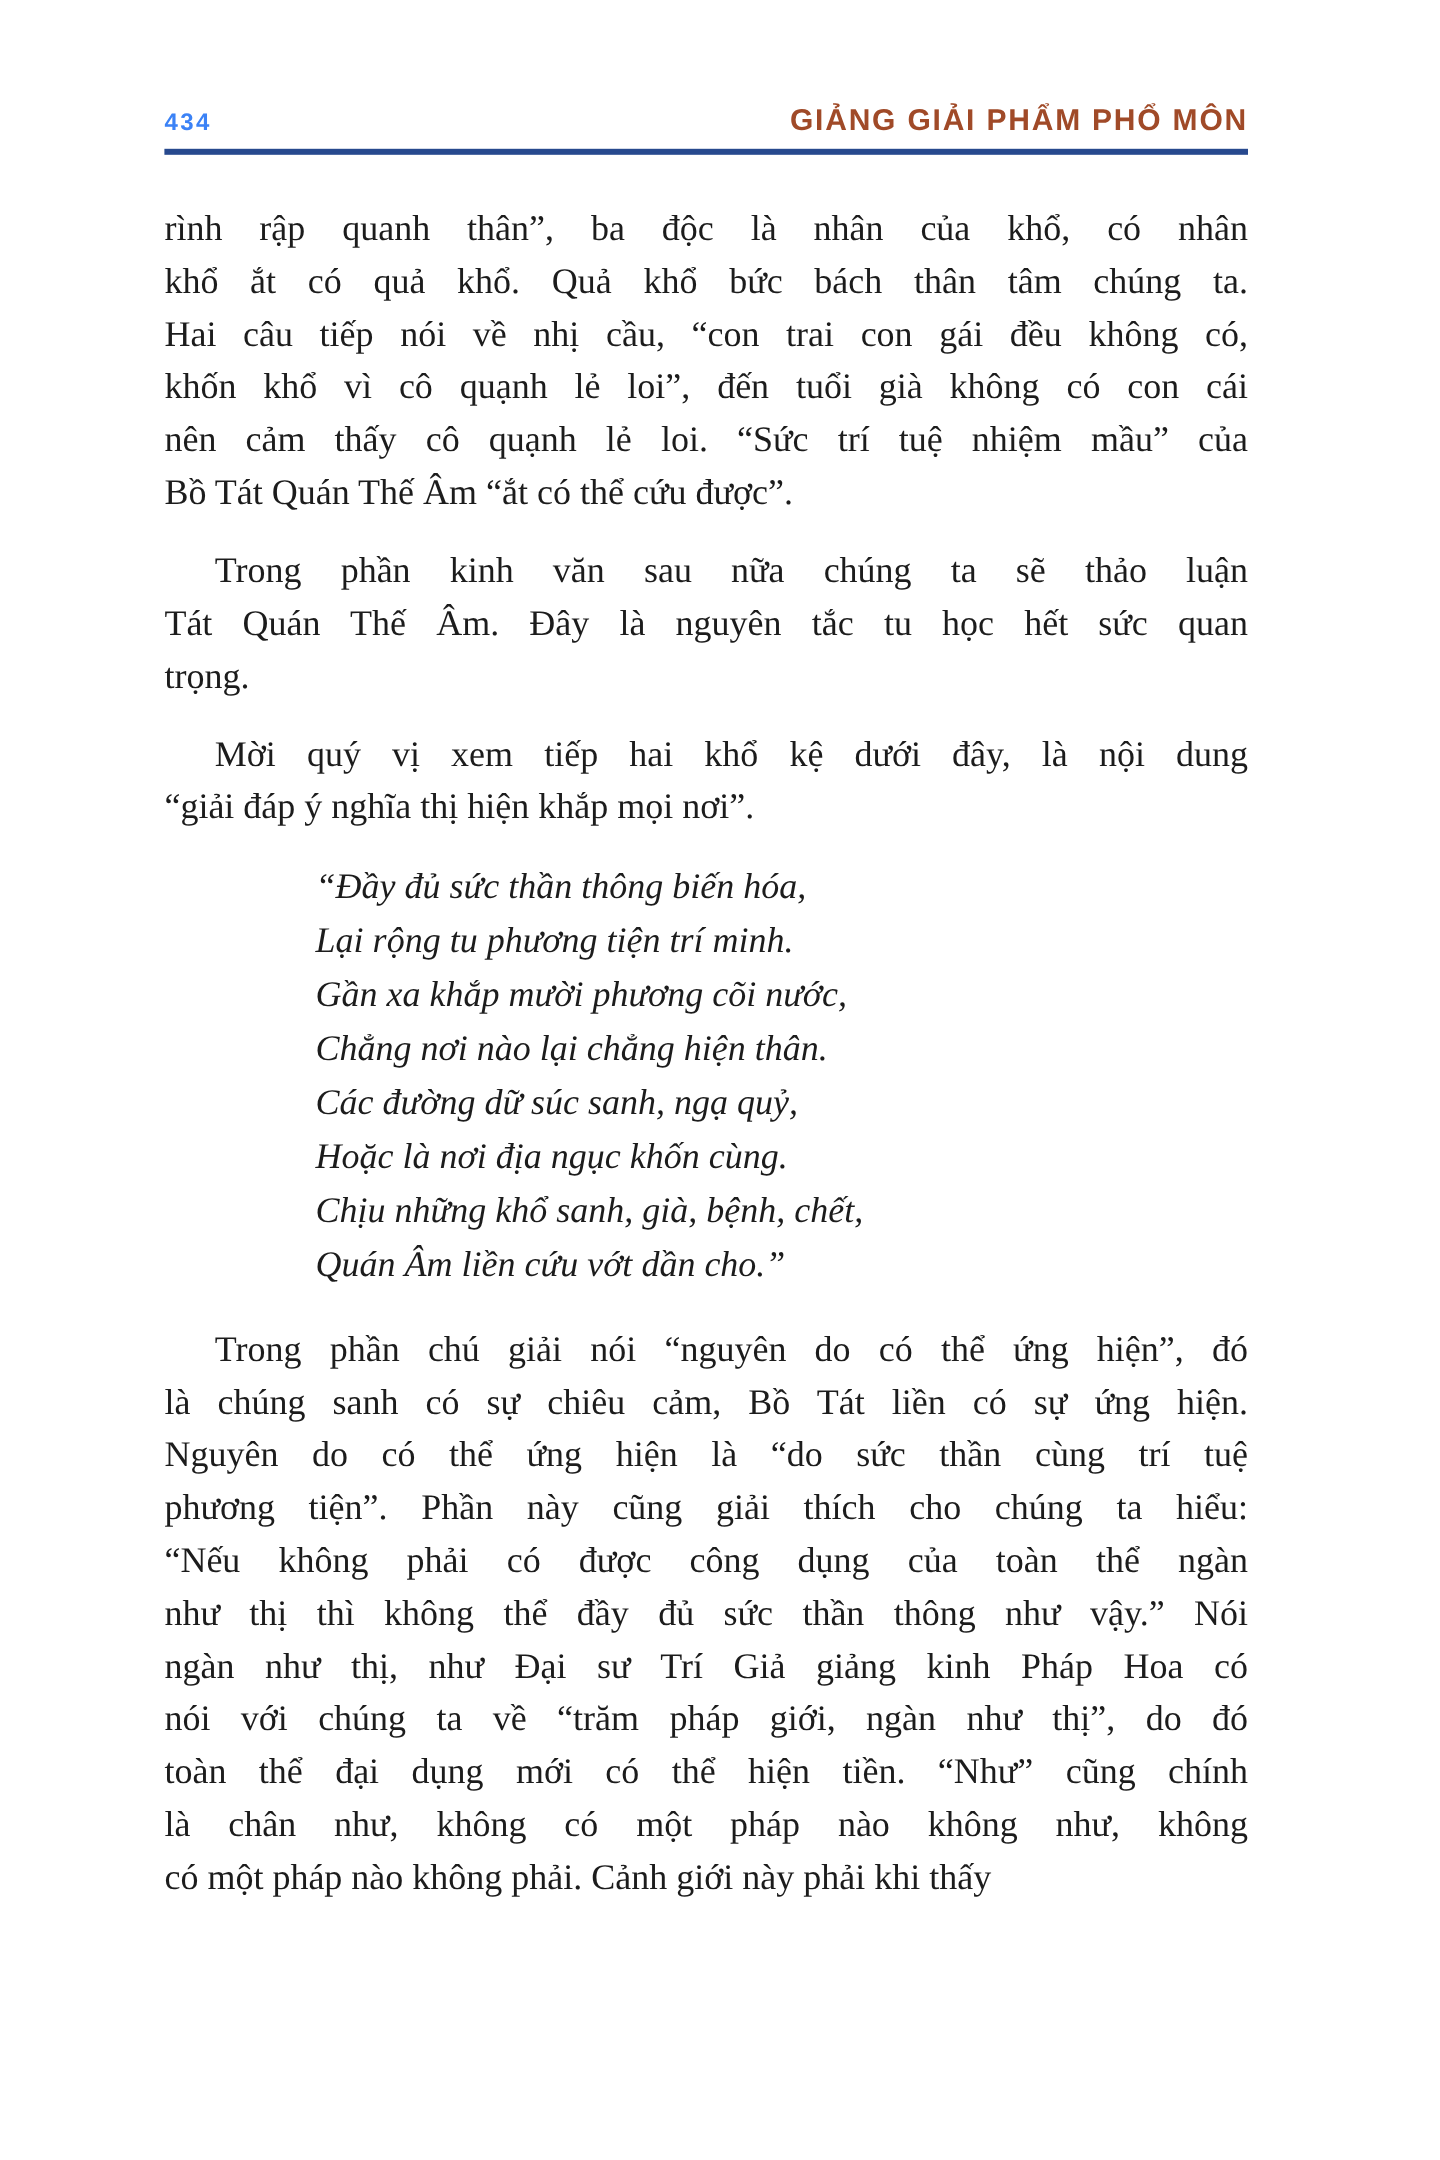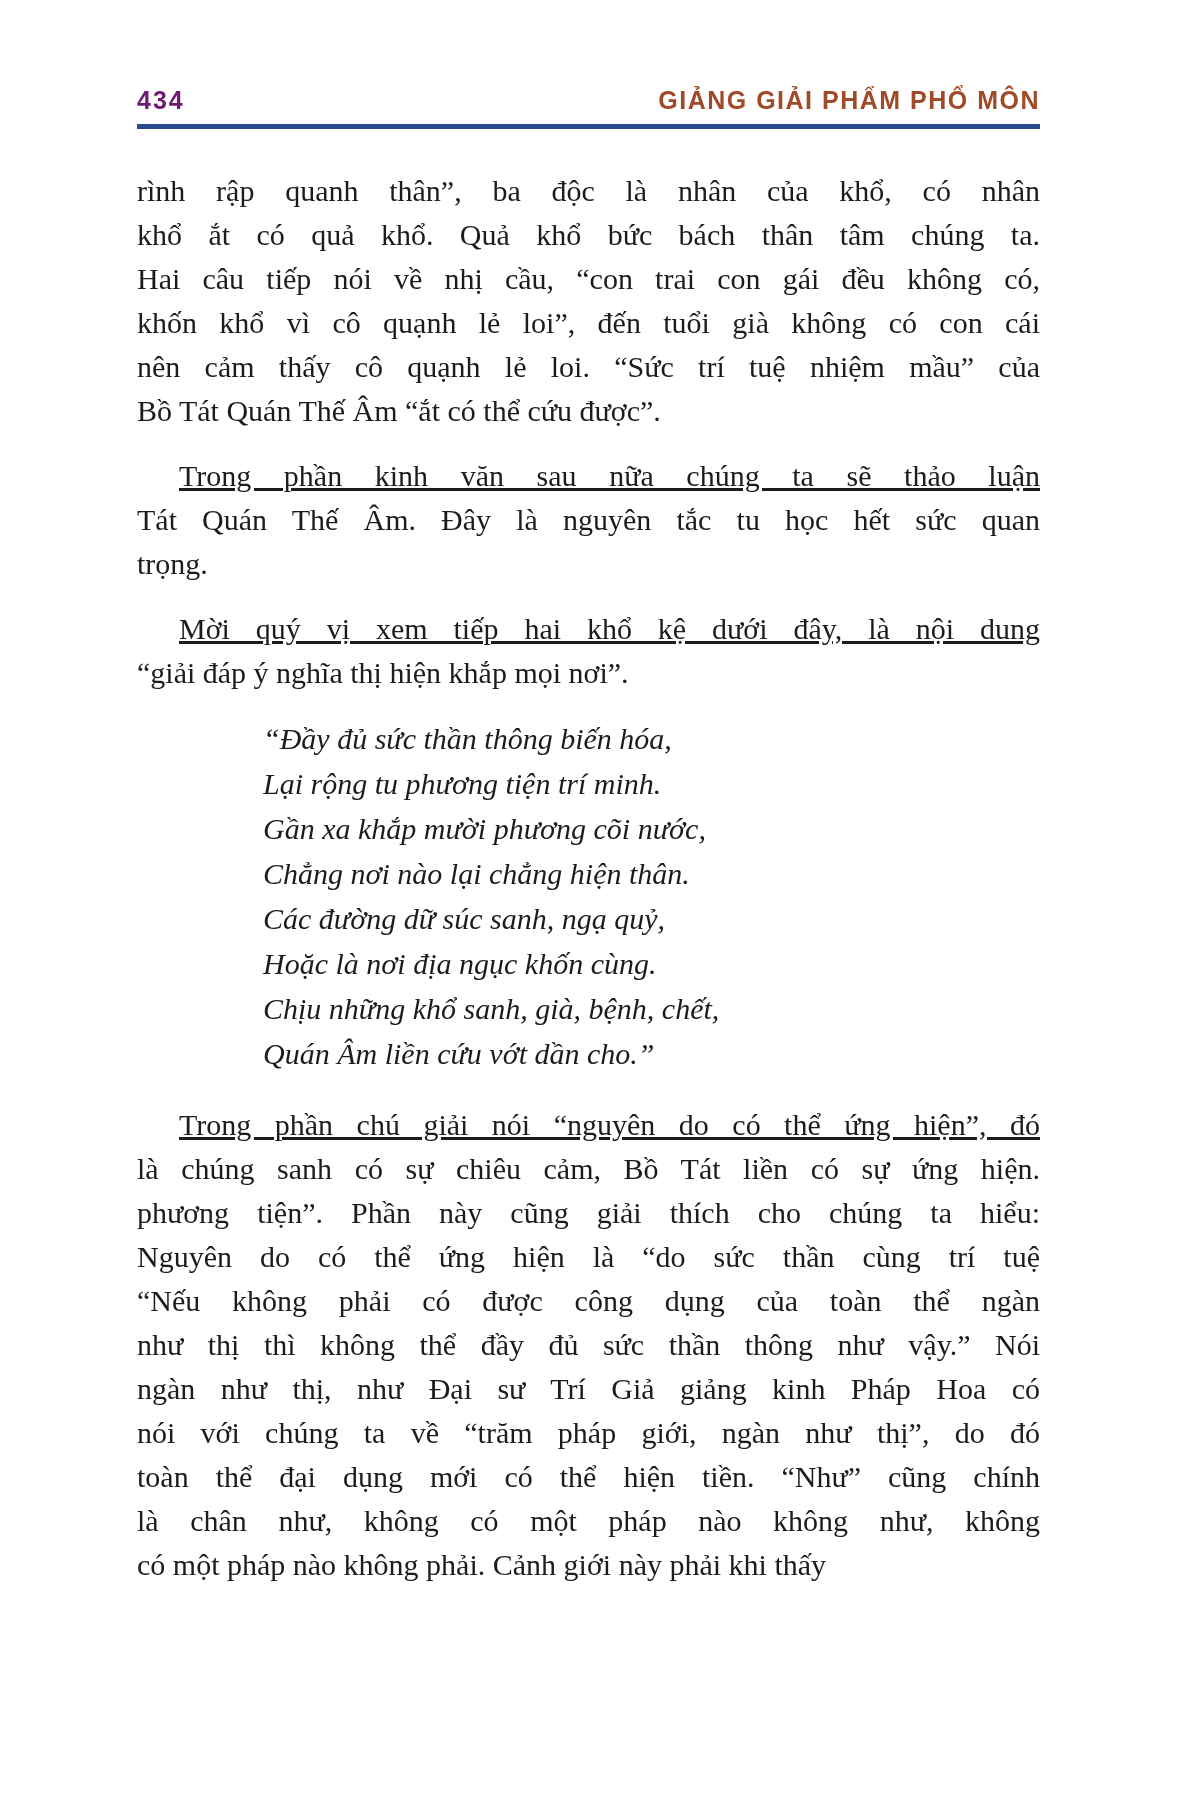--- a/index.html
+++ b/index.html
@@ -16,23 +16,23 @@
     padding: 86px 160px 0 137px;
   }
   .running-head {
     display: flex;
     justify-content: space-between;
     align-items: baseline;
     font-family: "Liberation Sans", sans-serif;
     font-weight: bold;
   }
   .page-number {
-    font-size: 25px;
+    font-size: 20px;
     letter-spacing: 2px;
-    color: #701a75;
+    color: #3b82f6;
   }
   .running-title {
     font-size: 25px;
     letter-spacing: 1.5px;
     color: #a04a28;
   }
   .head-rule {
     height: 5px;
     background: #27498e;
     margin-top: 9px;
@@ -44,21 +44,21 @@
     font-size: 30px;
     line-height: 44px;
     white-space: nowrap;
   }
   .jl {
     white-space: normal;
     text-align: justify;
     text-align-last: justify;
   }
   .ll { text-align-last: left; }
-  .indent { padding-left: 42px; text-decoration: underline; }
+  .indent { padding-left: 42px; }
   .verse {
     margin: 10px 0 27px 126px;
     font-style: italic;
   }
   .verse .line { line-height: 45px; font-style: italic; }
 </style>
 </head>
 <body>
 
 <div class="page">
@@ -99,22 +99,22 @@
       <div class="line">Chẳng nơi nào lại chẳng hiện thân.</div>
       <div class="line">Các đường dữ súc sanh, ngạ quỷ,</div>
       <div class="line">Hoặc là nơi địa ngục khốn cùng.</div>
       <div class="line">Chịu những khổ sanh, già, bệnh, chết,</div>
       <div class="line">Quán Âm liền cứu vớt dần cho.”</div>
     </div>
 
     <div class="para">
       <div class="line jl indent">Trong phần chú giải nói “nguyên do có thể ứng hiện”, đó</div>
       <div class="line jl">là chúng sanh có sự chiêu cảm, Bồ Tát liền có sự ứng hiện.</div>
+      <div class="line jl">Nguyên do có thể ứng hiện là “do sức thần cùng trí tuệ</div>
       <div class="line jl">phương tiện”. Phần này cũng giải thích cho chúng ta hiểu:</div>
-      <div class="line jl">Nguyên do có thể ứng hiện là “do sức thần cùng trí tuệ</div>
       <div class="line jl">“Nếu không phải có được công dụng của toàn thể ngàn</div>
       <div class="line jl">như thị thì không thể đầy đủ sức thần thông như vậy.” Nói</div>
       <div class="line jl">ngàn như thị, như Đại sư Trí Giả giảng kinh Pháp Hoa có</div>
       <div class="line jl">nói với chúng ta về “trăm pháp giới, ngàn như thị”, do đó</div>
       <div class="line jl">toàn thể đại dụng mới có thể hiện tiền. “Như” cũng chính</div>
       <div class="line jl">là chân như, không có một pháp nào không như, không</div>
       <div class="line jl ll">có một pháp nào không phải. Cảnh giới này phải khi thấy</div>
     </div>
 
   </main>

